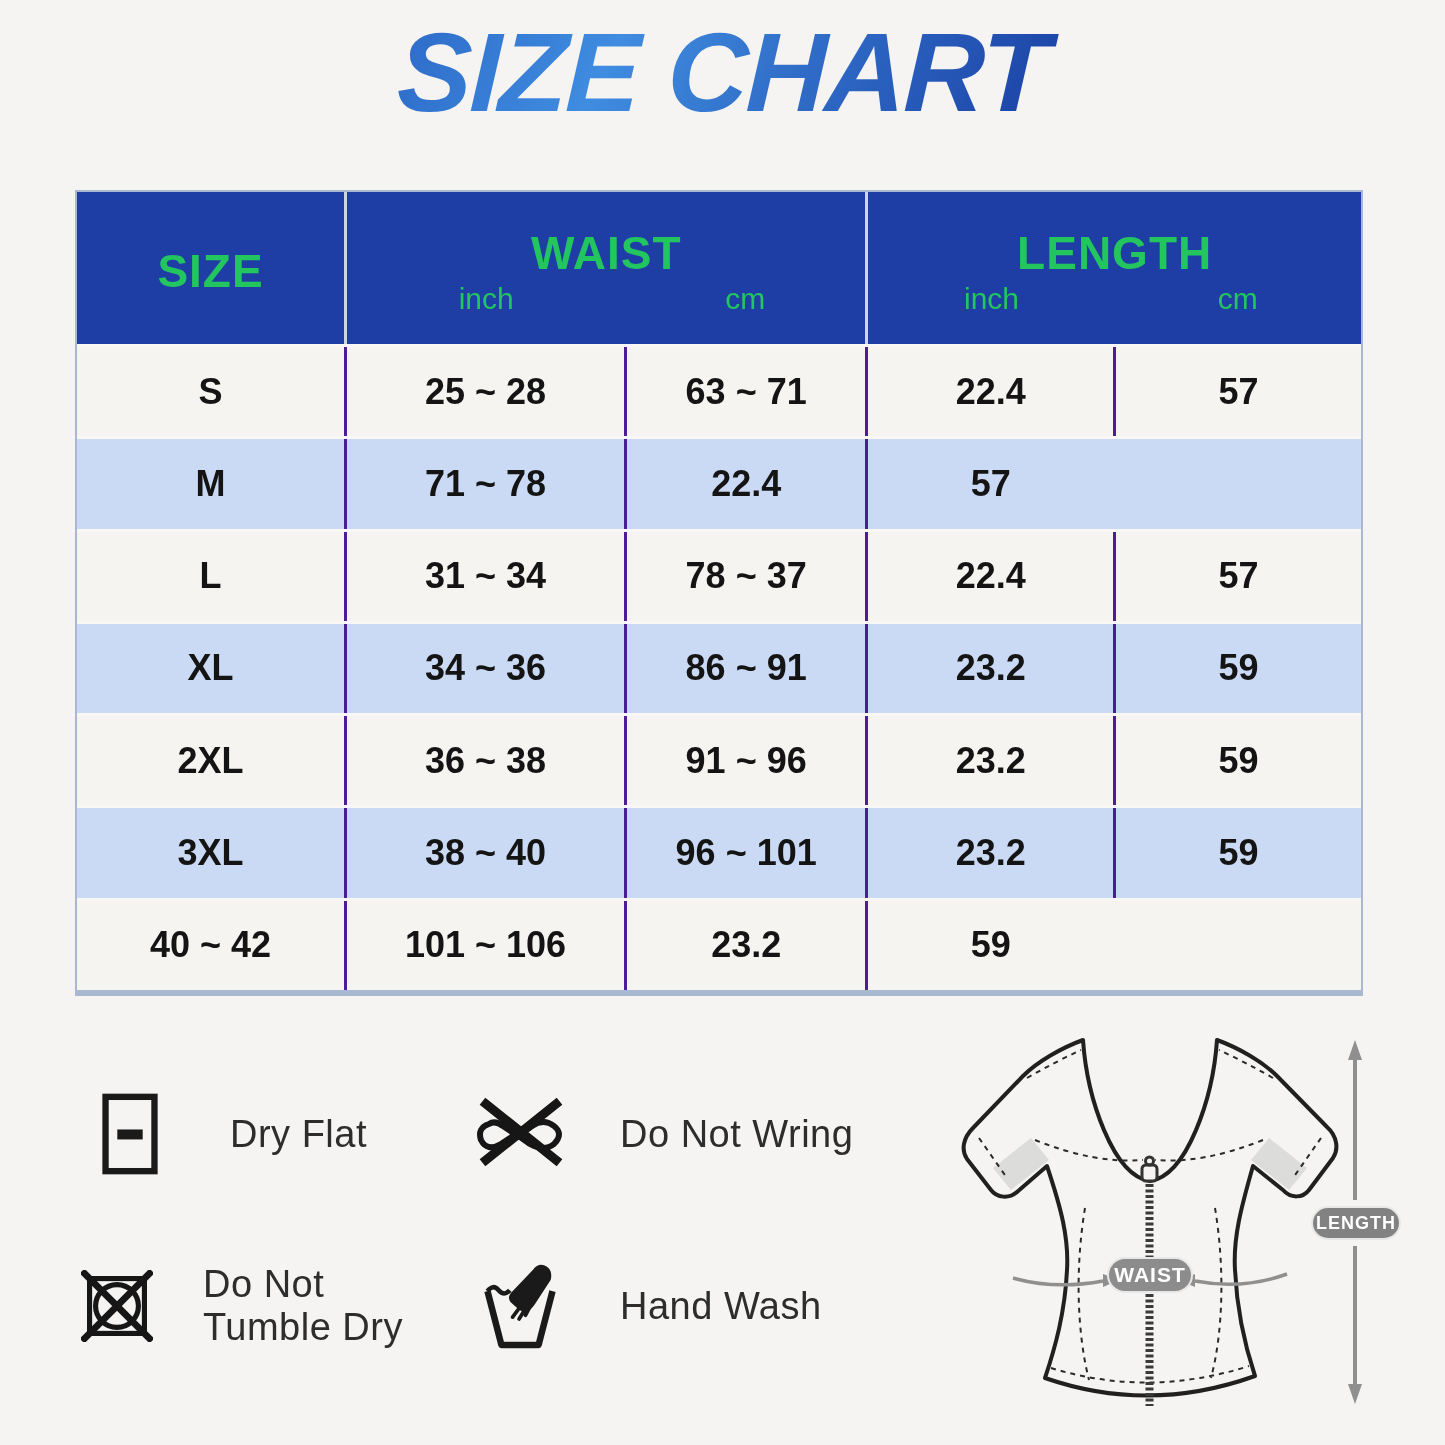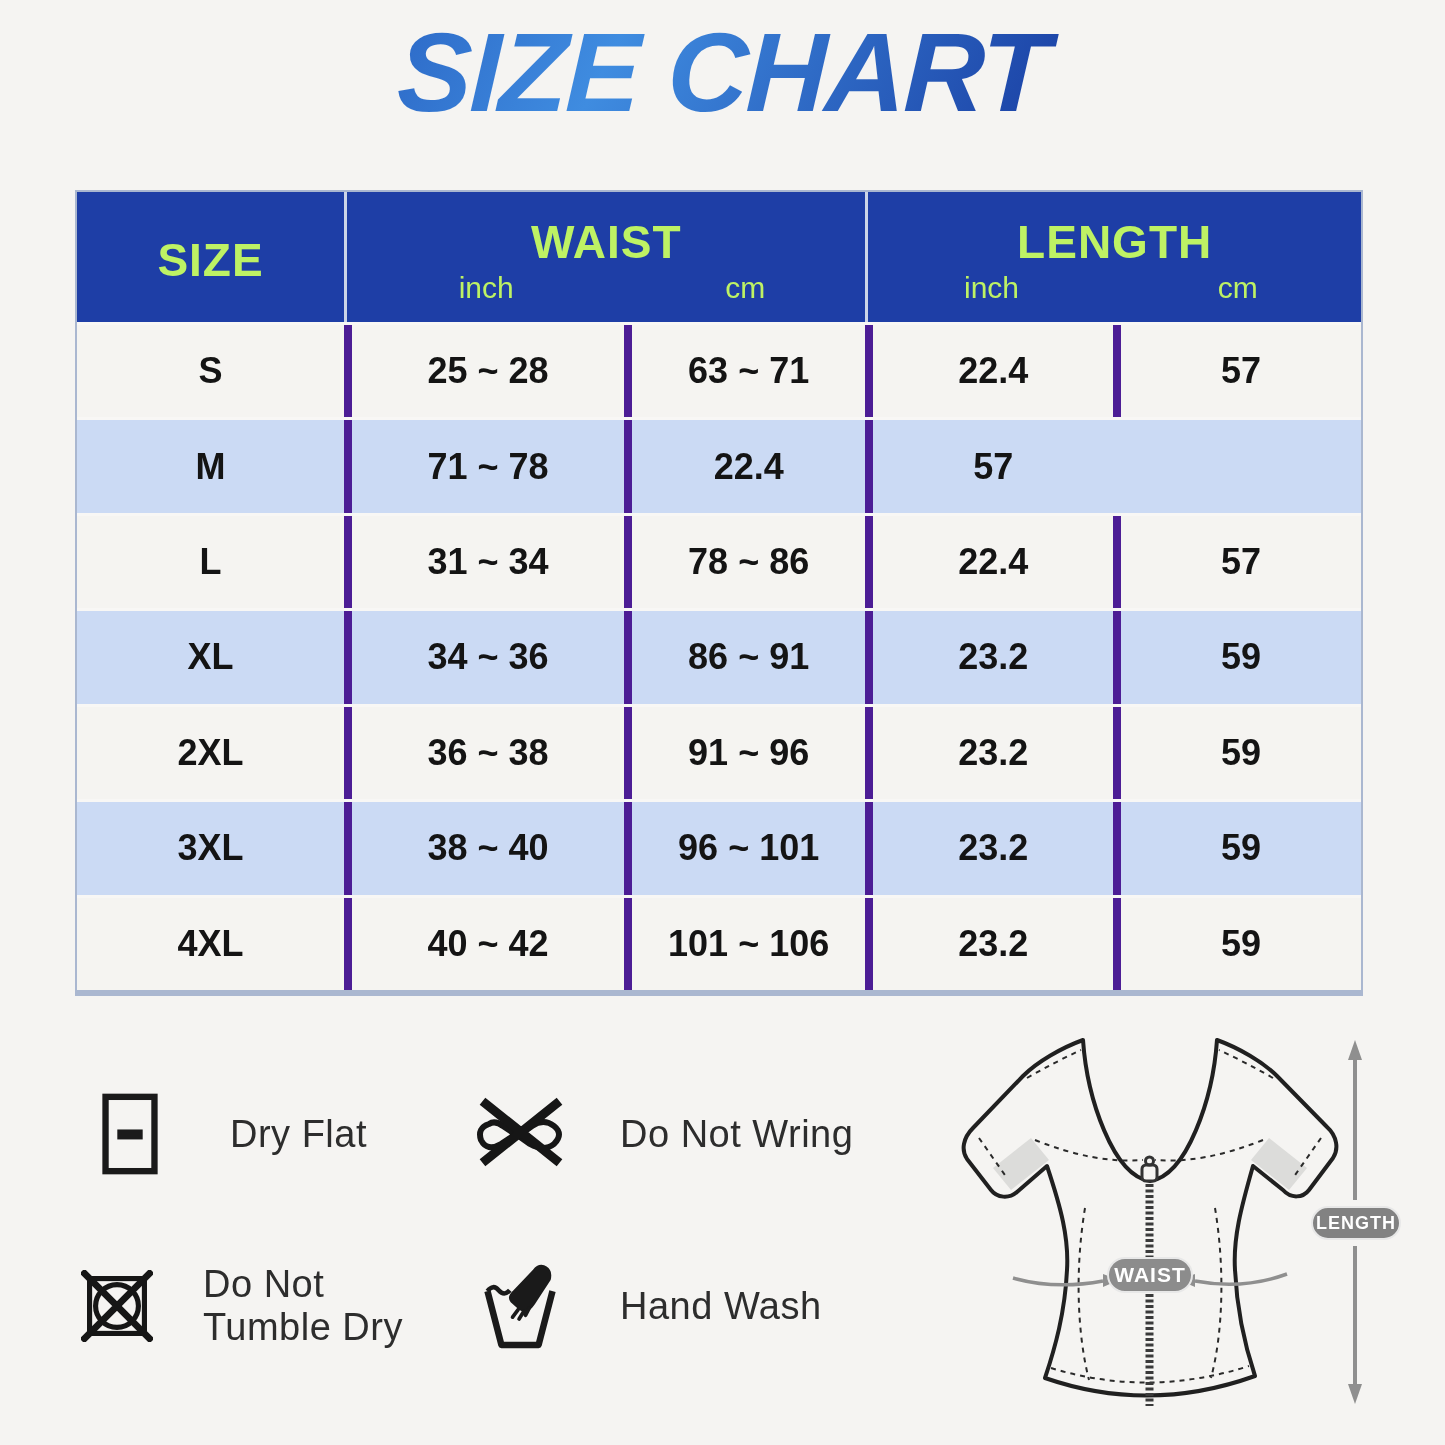--- a/index.html
+++ b/index.html
@@ -16,21 +16,21 @@
     -webkit-text-fill-color:transparent;
     transform:skewX(-2deg);
   }
 
   
   .size-table{
     position:absolute;left:75px;top:190px;width:1288px;height:806px;
     border:2px solid #aab7d0;border-bottom-width:6px;
     box-sizing:border-box;display:flex;flex-direction:column;
   }
-  .thead{display:flex;height:130px;background:#1e3ea6;color:#bef264;}
+  .thead{display:flex;height:152px;background:#1e3ea6;color:#22c55e;}
   .th{box-sizing:border-box;display:flex;flex-direction:column;justify-content:center;align-items:center;}
   .th-size{width:20.8%;}
   .th-waist{width:40.6%;border-left:3px solid #ccd5e8;}
   .th-length{width:38.6%;border-left:3px solid #ccd5e8;}
   .th-big{font-size:46px;font-weight:bold;letter-spacing:1px;margin-top:6px;}
   .units{display:flex;width:100%;margin-top:2px;}
   .unit{font-size:30px;font-weight:normal;text-align:center;}
   .th-waist .unit-inch{width:53.7%;}
   .th-waist .unit-cm{width:46.3%;}
   .th-length .unit-inch{width:50%;}
@@ -39,21 +39,21 @@
   .tbody{flex:1;display:flex;flex-direction:column;}
   .trow{flex:1;display:flex;background:#f5f4f1;border-top:3px solid #f8f7f5;}
   .trow.alt{background:#cbdaf4;}
   .td{box-sizing:border-box;display:flex;align-items:center;justify-content:center;
       font-size:36px;font-weight:bold;color:#141414;}
   .td:nth-child(1){width:20.8%;}
   .td:nth-child(2){width:21.8%;}
   .td:nth-child(3){width:18.8%;}
   .td:nth-child(4){width:19.3%;}
   .td:nth-child(5){width:19.3%;text-align:center;}
-  .td + .td{border-left:8px solid #4c1d95;}
+  .td + .td{border-left:3px solid #4c1d95;}
 
   
   .care-grid{
     position:absolute;left:70px;top:1048px;width:880px;
     display:grid;grid-template-columns:390px 1fr;grid-auto-rows:172px;row-gap:0;
   }
   .care-item{display:flex;align-items:center;gap:40px;}
   .care-iconbox{width:120px;display:flex;justify-content:center;align-items:center;}
   .care-label{font-size:38px;color:#2d2d2d;letter-spacing:0.5px;}
 
@@ -103,21 +103,21 @@
       </div>
       <div class="trow alt">
         <div class="td">M</div>
         <div class="td">71 ~ 78</div>
         <div class="td">22.4</div>
         <div class="td">57</div>
       </div>
       <div class="trow">
         <div class="td">L</div>
         <div class="td">31 ~ 34</div>
-        <div class="td">78 ~ 86</div>
+        <div class="td">78 ~ 37</div>
         <div class="td">22.4</div>
         <div class="td">57</div>
       </div>
       <div class="trow alt">
         <div class="td">XL</div>
         <div class="td">34 ~ 36</div>
         <div class="td">86 ~ 91</div>
         <div class="td">23.2</div>
         <div class="td">59</div>
       </div>
@@ -129,21 +129,20 @@
         <div class="td">59</div>
       </div>
       <div class="trow alt">
         <div class="td">3XL</div>
         <div class="td">38 ~ 40</div>
         <div class="td">96 ~ 101</div>
         <div class="td">23.2</div>
         <div class="td">59</div>
       </div>
       <div class="trow">
-        <div class="td">4XL</div>
         <div class="td">40 ~ 42</div>
         <div class="td">101 ~ 106</div>
         <div class="td">23.2</div>
         <div class="td">59</div>
       </div>
     </div>
   </div>
 
   <div class="care-grid">
 

